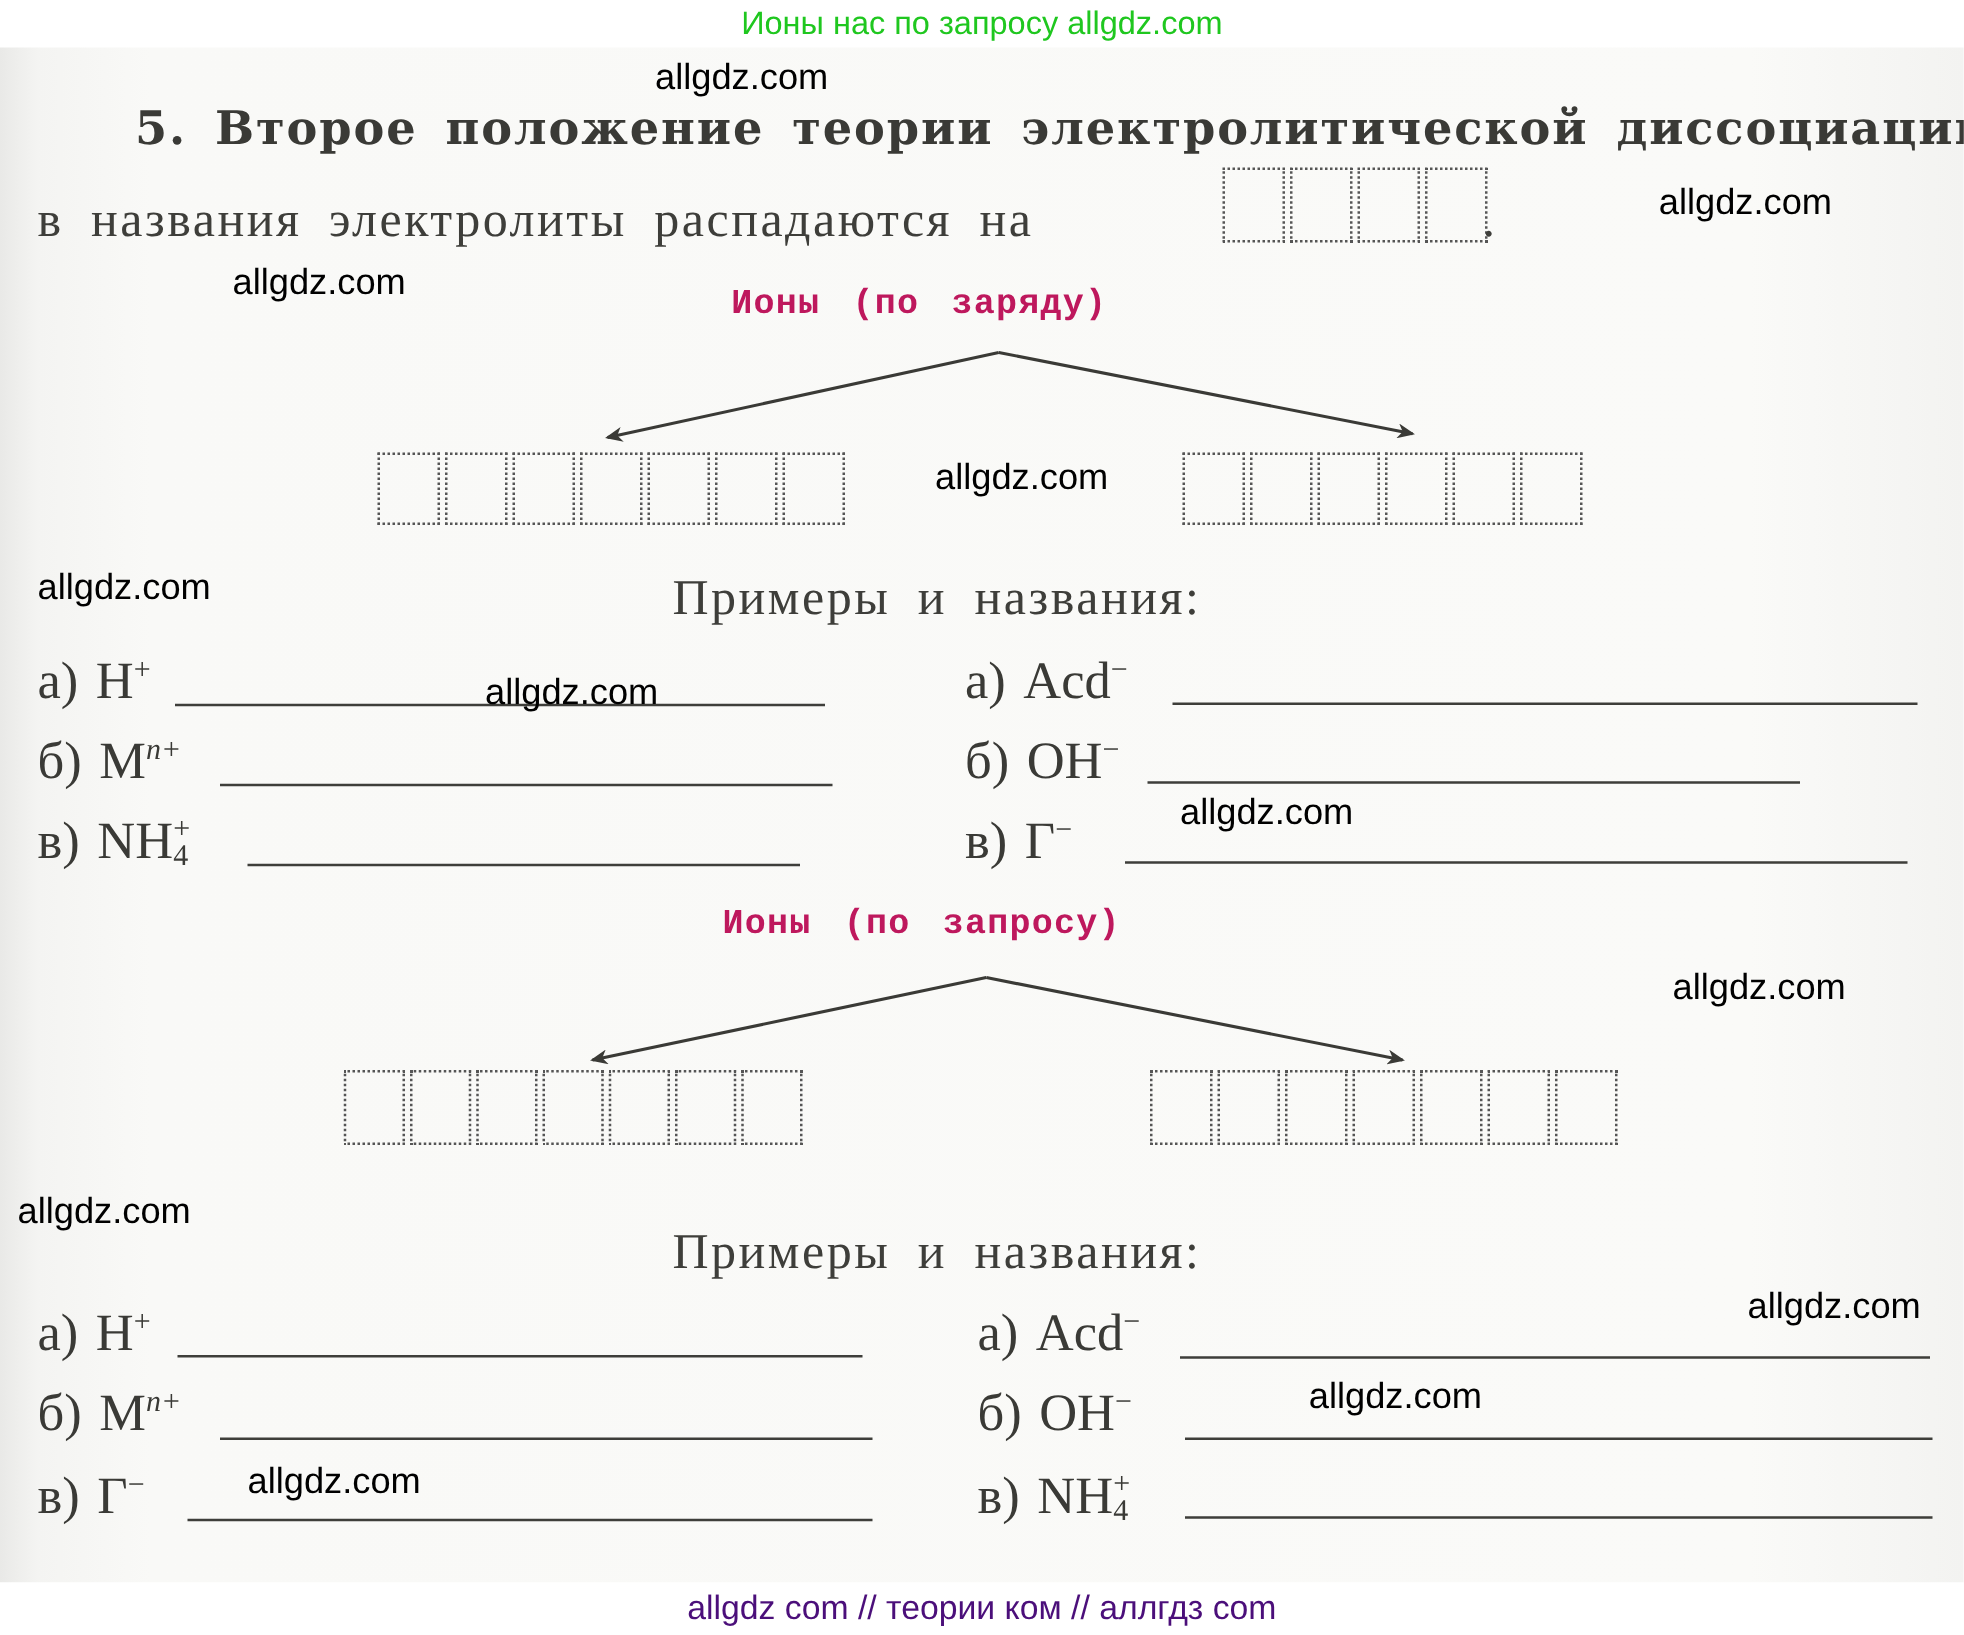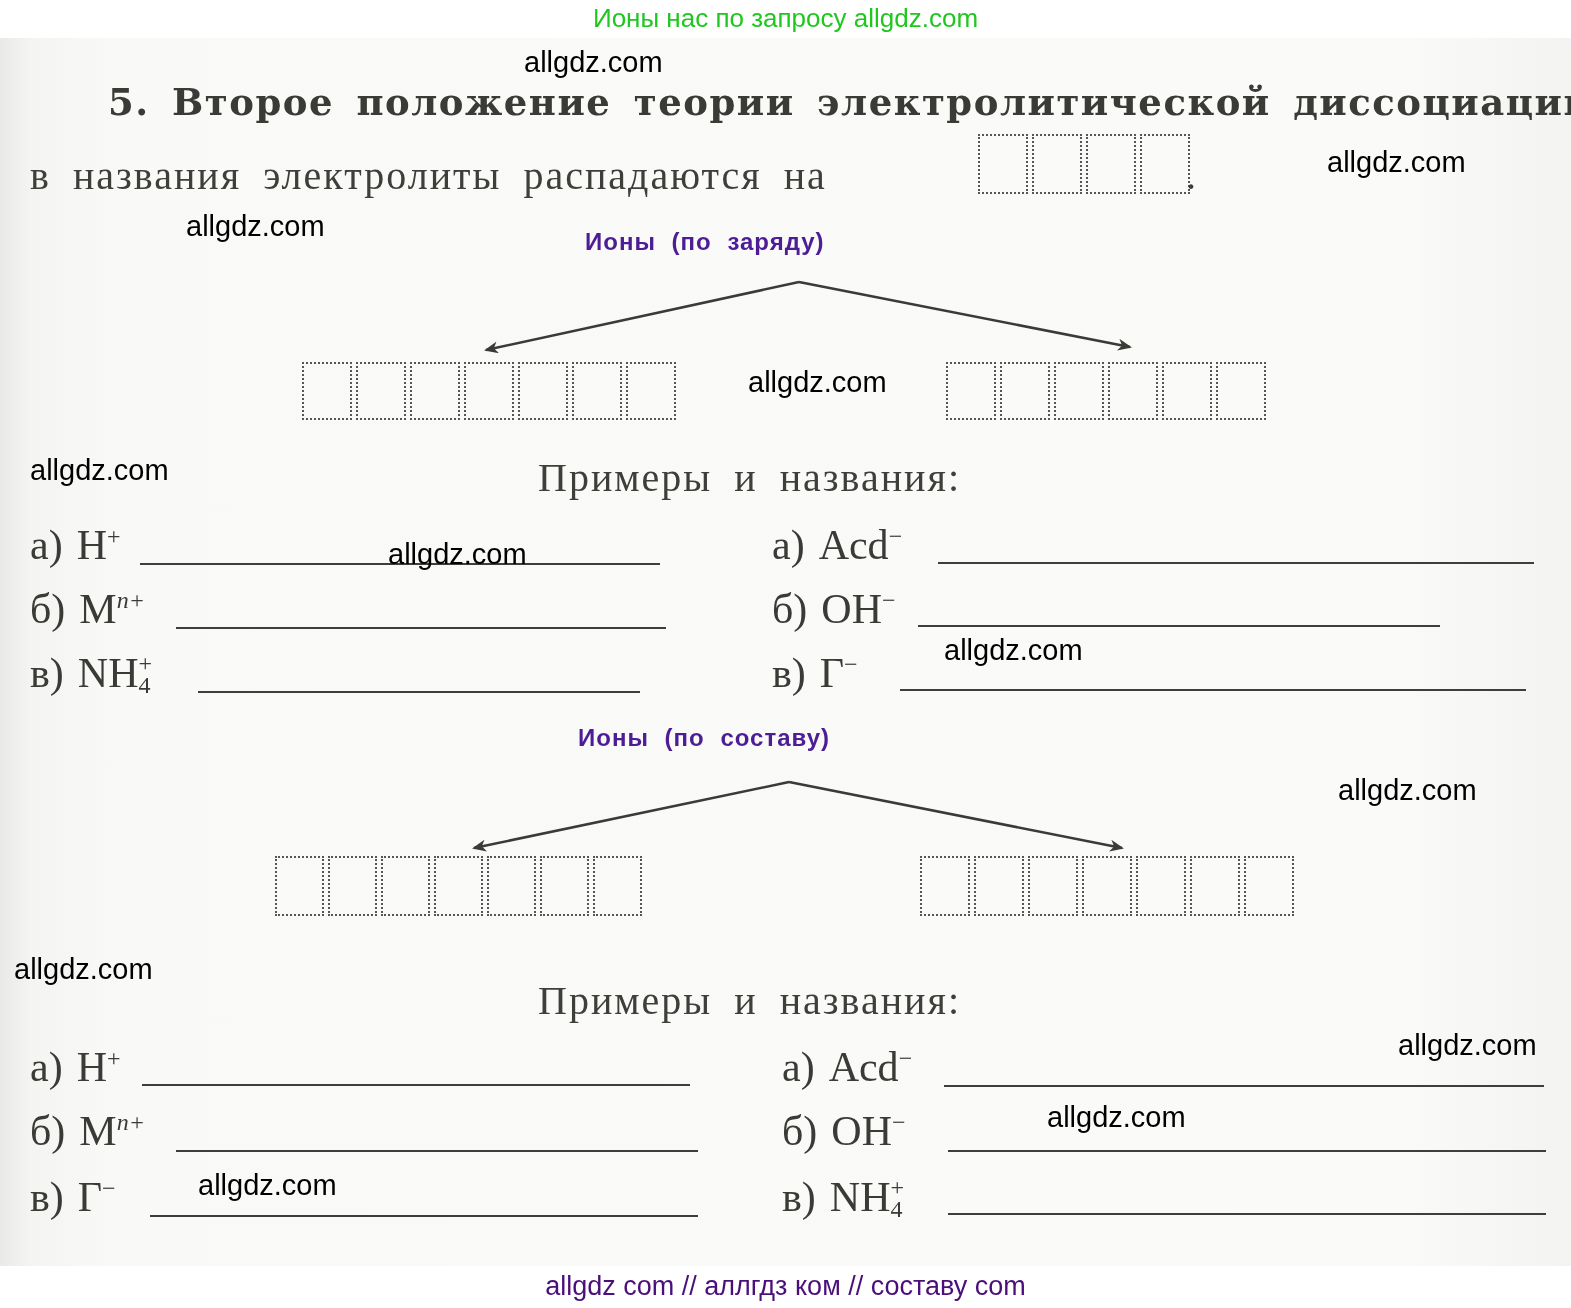--- a/index.html
+++ b/index.html
@@ -32,22 +32,22 @@
   .abs { position: absolute; white-space: nowrap; }
   .title {
     font-family: "DejaVu Serif", "Liberation Serif", serif; font-weight: bold;
     font-size: 37px; letter-spacing: 1.5px; word-spacing: 8px; color: #3a3a36;
   }
   .body-line {
     font-family: "Liberation Serif", "DejaVu Serif", serif;
     font-size: 40px; letter-spacing: 2px; word-spacing: 10px; color: #3e3e3a;
   }
   .heading {
-    font-family: Liberation Sans, sans-serif; font-weight: bold;
-    font-size: 24px; letter-spacing: 1px; word-spacing: 8px; color: #4c1d95;
+    font-family: Liberation Mono, monospace; font-weight: bold;
+    font-size: 28px; letter-spacing: 1px; word-spacing: 8px; color: #be185d;
   }
   .subheading {
     font-family: "Liberation Serif", "DejaVu Serif", serif;
     font-size: 40px; letter-spacing: 2px; word-spacing: 10px; color: #3e3e3a;
   }
   .boxes { position: absolute; display: flex; gap: 4px; }
   .box {
     border: 2.5px dotted #555; background: transparent; box-sizing: border-box;
   }
   .item {
@@ -142,21 +142,21 @@
 <div class="item" style="left:772px; top:588px;">
   <span class="lbl">б)</span><span>OH</span><sup>−</sup>
 </div>
 <div class="blank" style="left:918px; top:625px; width:522px;"></div>
 
 <div class="item" style="left:772px; top:652px;">
   <span class="lbl">в)</span><span>Г</span><sup>−</sup>
 </div>
 <div class="blank" style="left:900px; top:689px; width:626px;"></div>
 
-<div class="abs heading" style="left:578px; top:724px;">Ионы (по составу)</div>
+<div class="abs heading" style="left:578px; top:724px;">Ионы (по запросу)</div>
 
 <div class="boxes" style="left:275px; top:856px;">
   <div class="box" style="width:49px;height:60px;"></div>
   <div class="box" style="width:49px;height:60px;"></div>
   <div class="box" style="width:49px;height:60px;"></div>
   <div class="box" style="width:49px;height:60px;"></div>
   <div class="box" style="width:49px;height:60px;"></div>
   <div class="box" style="width:49px;height:60px;"></div>
   <div class="box" style="width:49px;height:60px;"></div>
 </div>
@@ -208,13 +208,13 @@
 <div class="wm" style="left:748px; top:368px;">allgdz.com</div>
 <div class="wm" style="left:30px; top:456px;">allgdz.com</div>
 <div class="wm" style="left:388px; top:540px;">allgdz.com</div>
 <div class="wm" style="left:944px; top:636px;">allgdz.com</div>
 <div class="wm" style="left:1338px; top:776px;">allgdz.com</div>
 <div class="wm" style="left:14px; top:955px;">allgdz.com</div>
 <div class="wm" style="left:1398px; top:1031px;">allgdz.com</div>
 <div class="wm" style="left:1047px; top:1103px;">allgdz.com</div>
 <div class="wm" style="left:198px; top:1171px;">allgdz.com</div>
 
-<div class="bottom-banner">allgdz com  //  аллгдз ком  //  составу com</div>
+<div class="bottom-banner">allgdz com  //  теории ком  //  аллгдз com</div>
 
 </body></html>

